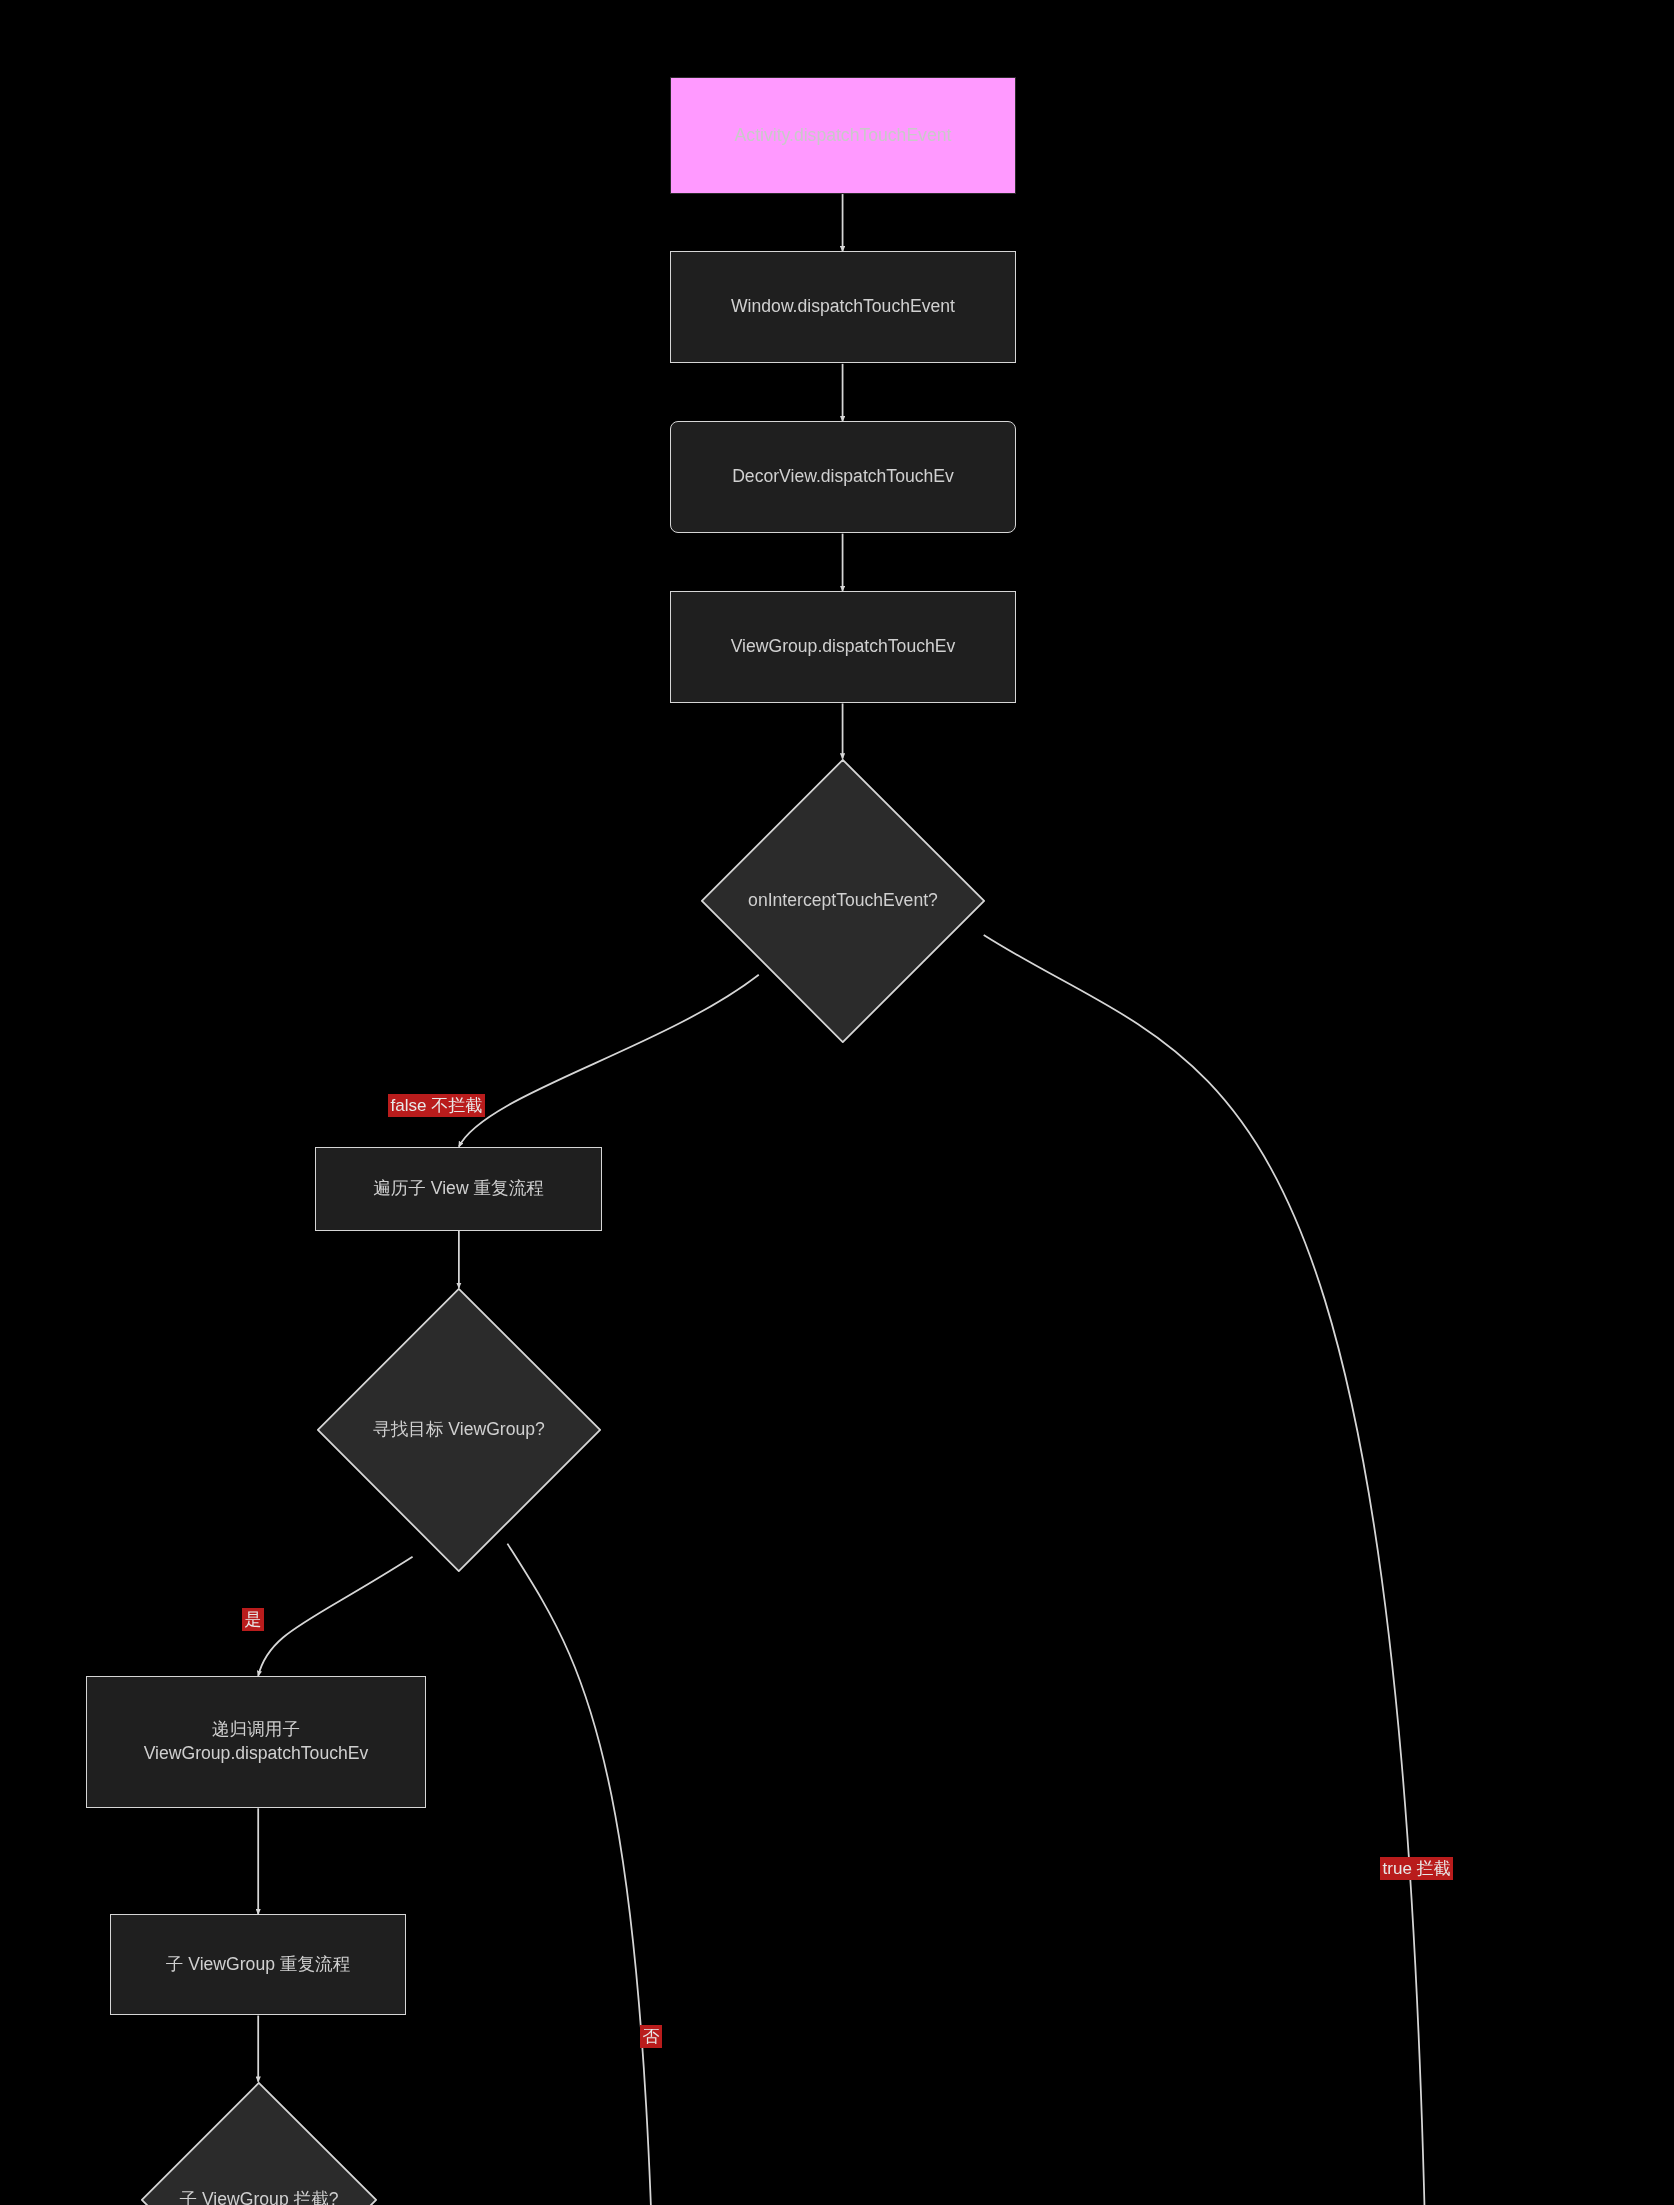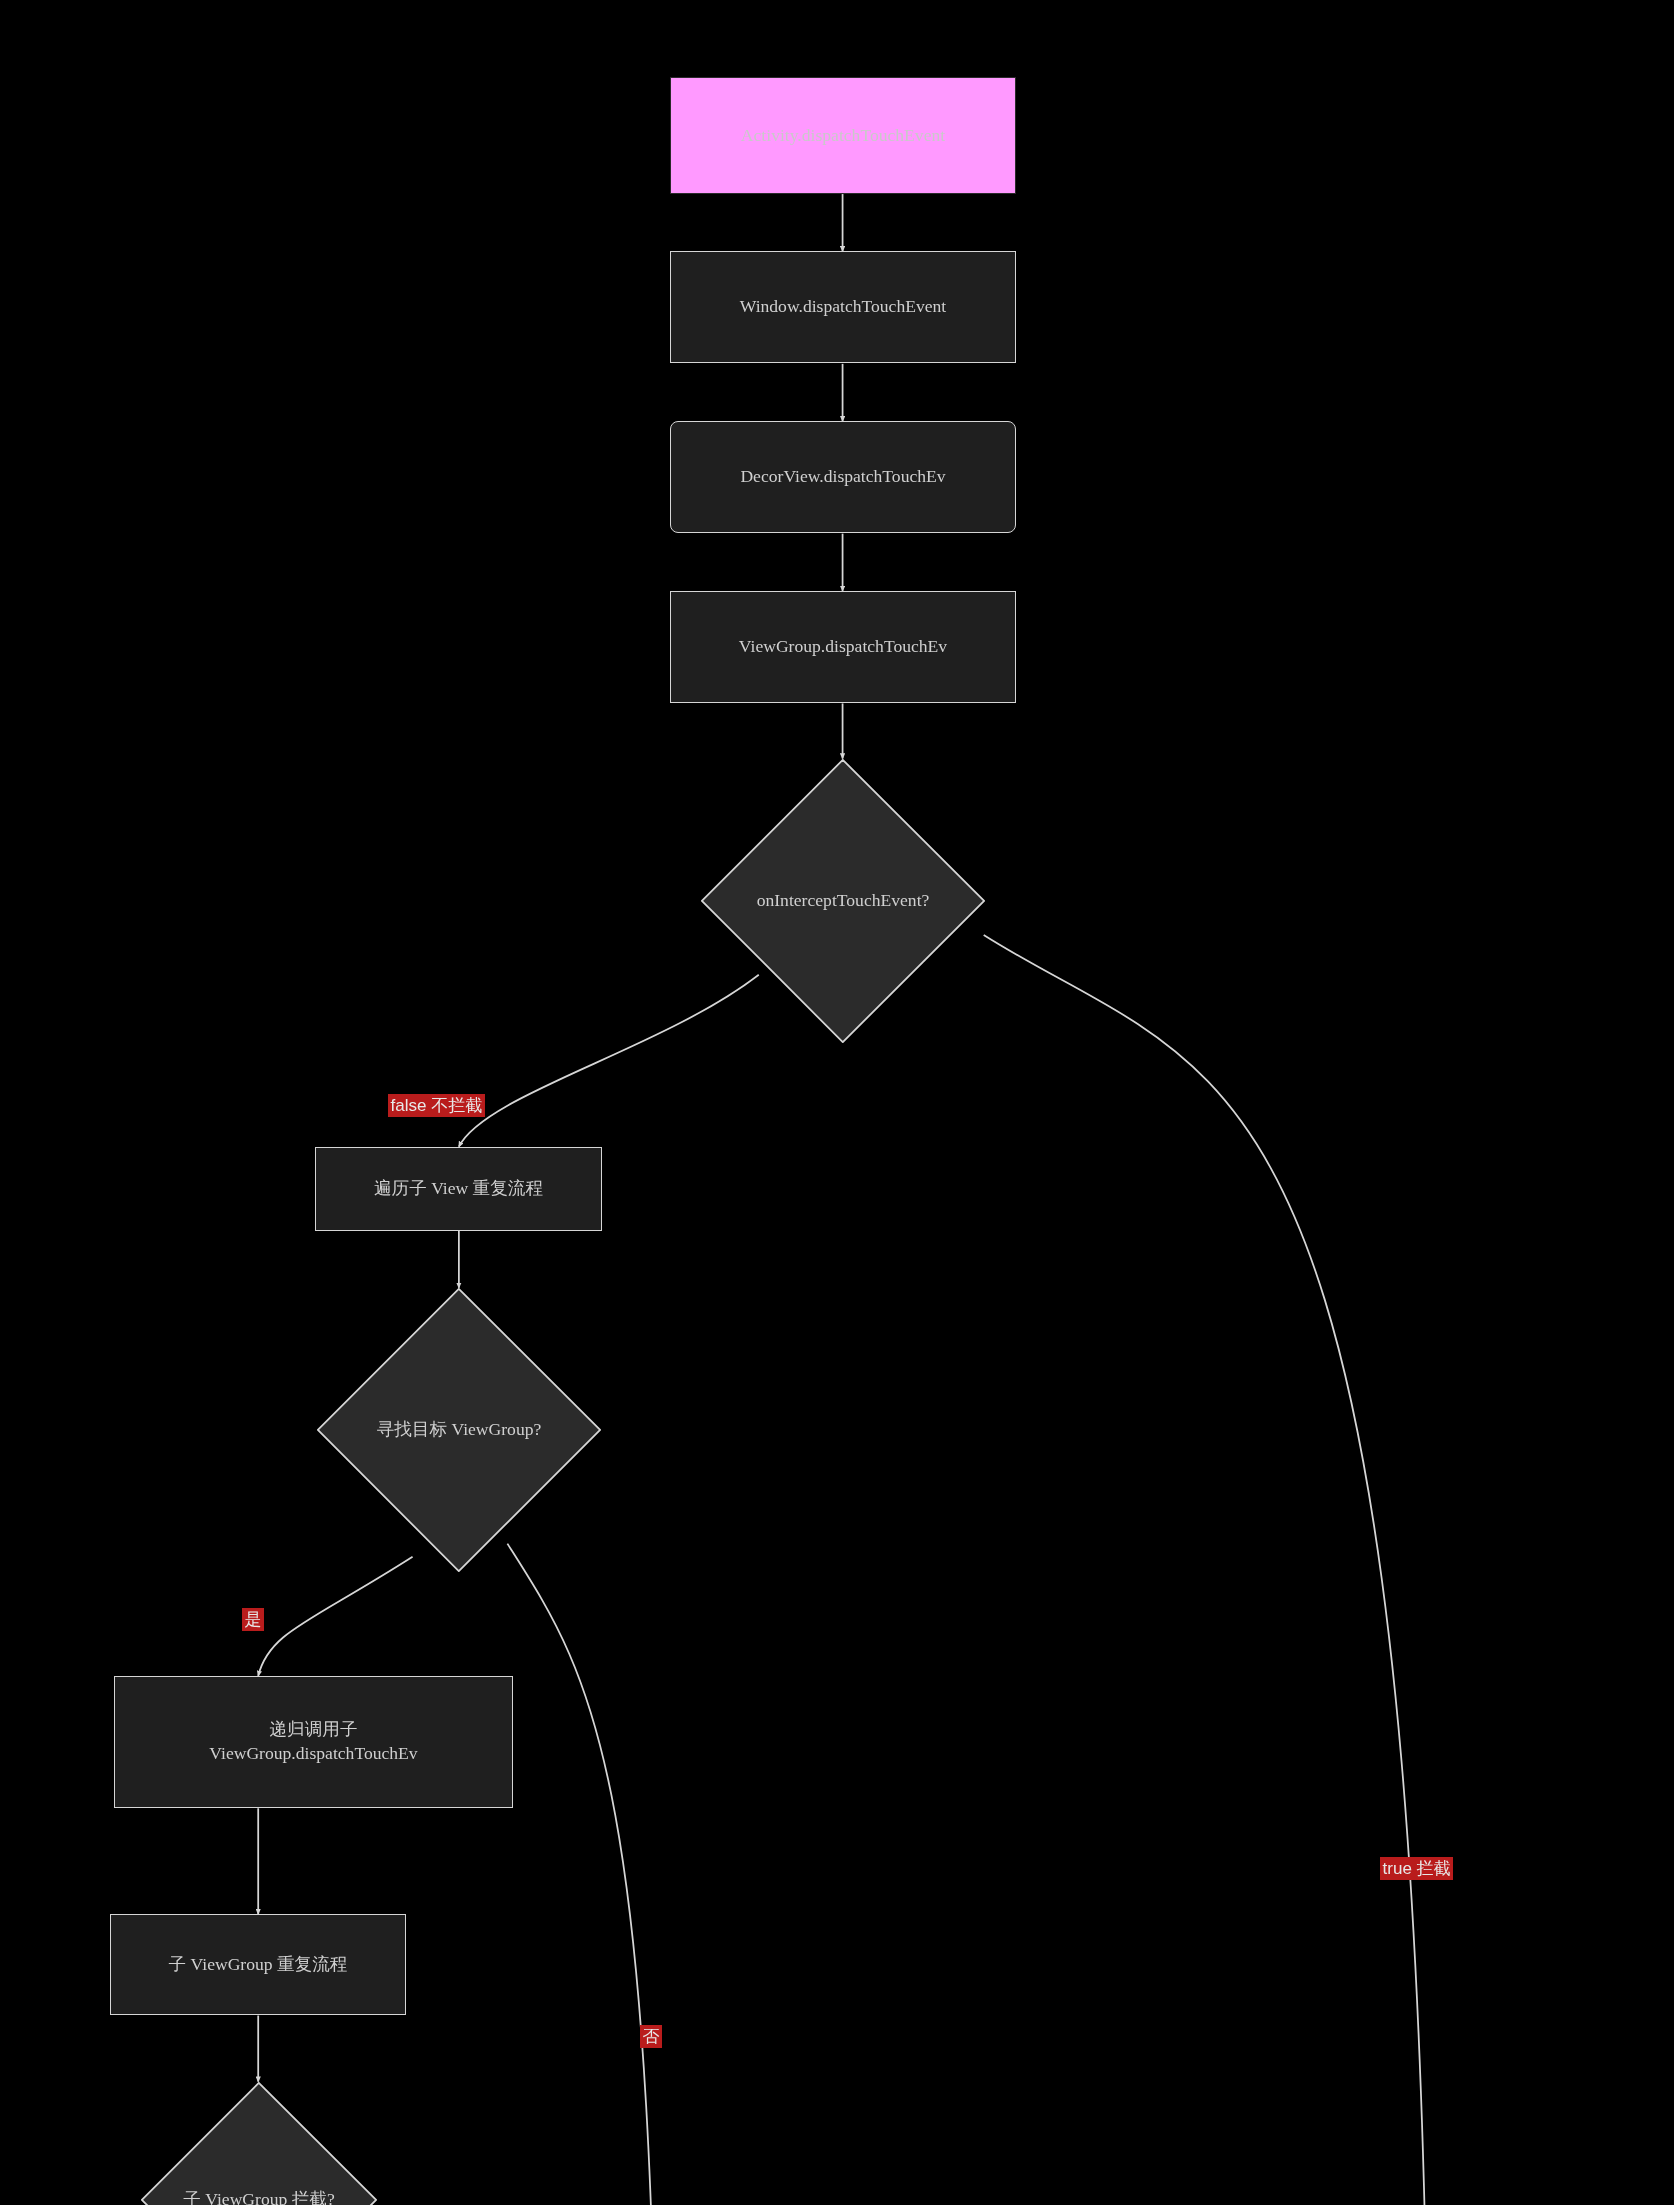--- a/index.html
+++ b/index.html
@@ -1,20 +1,20 @@
 <!DOCTYPE html>
 <html style="font-size:7px"><head>
 <meta charset="utf-8">
 <style>
   html,body{margin:0;padding:0;background:#000;}
   body{width:1675px;height:3433px;font-family:"Liberation Sans","DejaVu Sans",sans-serif;overflow:hidden;}
   #stage{position:relative;width:1675px;height:3433px;background:#000;}
   svg#wires{position:absolute;left:0;top:0;width:1675px;height:3433px;}
   .node{position:absolute;box-sizing:border-box;display:flex;align-items:center;justify-content:center;
-        text-align:right;overflow:hidden;line-height:1.35;font-family:Liberation Serif, serif;}
+        text-align:right;overflow:hidden;line-height:1.35;}
   .proc{background:#1f1f1f;border:0.9px solid #d6d6d6;color:#d0d0d0;font-size:17.6px;white-space:nowrap;}
   .proc.wrap{white-space:normal;}
   .dia{background:#2b2b2b;color:#d0d0d0;font-size:17.6px;white-space:nowrap;
        clip-path:polygon(50% 0,100% 50%,50% 100%,0 50%);}
   .diaborder{position:absolute;}
   .startnode{background:#ff99ff;border:1.3px solid #2b2b2b;color:#c9c9c9;font-size:17.6px;white-space:nowrap;}
   .edgelabel{position:absolute;background:#b91c1c;color:#e8e8e8;font-size:17px;
              padding:0.9px 2.6px;white-space:nowrap;line-height:1.25;}
 </style>
 </head>
@@ -107,21 +107,21 @@
     <span>遍历子 View 重复流程</span>
   </div>
 
   <div class="node dia" style="left:317px;top:1288px;width:284px;height:284px;">
     <span>寻找目标 ViewGroup?</span>
   </div>
   <svg class="diaborder" style="left:317px;top:1288px;" width="284" height="284" viewBox="0 0 645 645">
     <polygon points="322,2 643,322 322,643 2,322" fill="none" stroke="#d6d6d6" stroke-width="4"></polygon>
   </svg>
 
-  <div class="node proc wrap" style="left:86px;top:1676px;width:399px;height:132px;flex-direction:column;margin-left:28px;">
+  <div class="node proc wrap" style="left:86px;top:1676px;width:340px;height:132px;flex-direction:column;">
     <span>递归调用子</span>
     <span style="white-space:nowrap;">ViewGroup.dispatchTouchEv</span>
   </div>
 
   <div class="node proc" style="left:110px;top:1914px;width:296px;height:101px;">
     <span>子 ViewGroup 重复流程</span>
   </div>
 
   <div class="node dia" style="left:141px;top:2082px;width:236px;height:236px;">
     <span>子 ViewGroup 拦截?</span>

